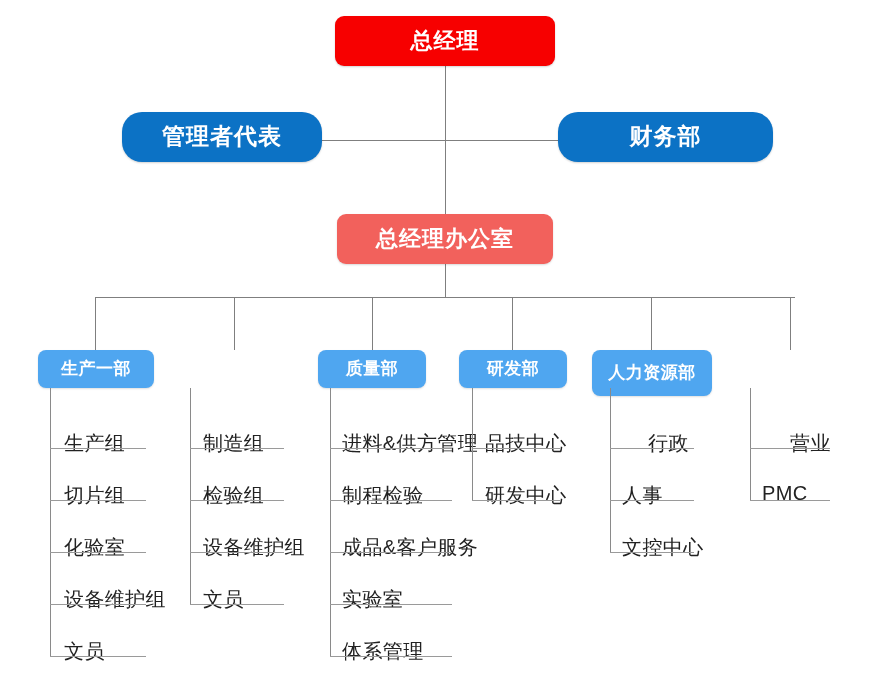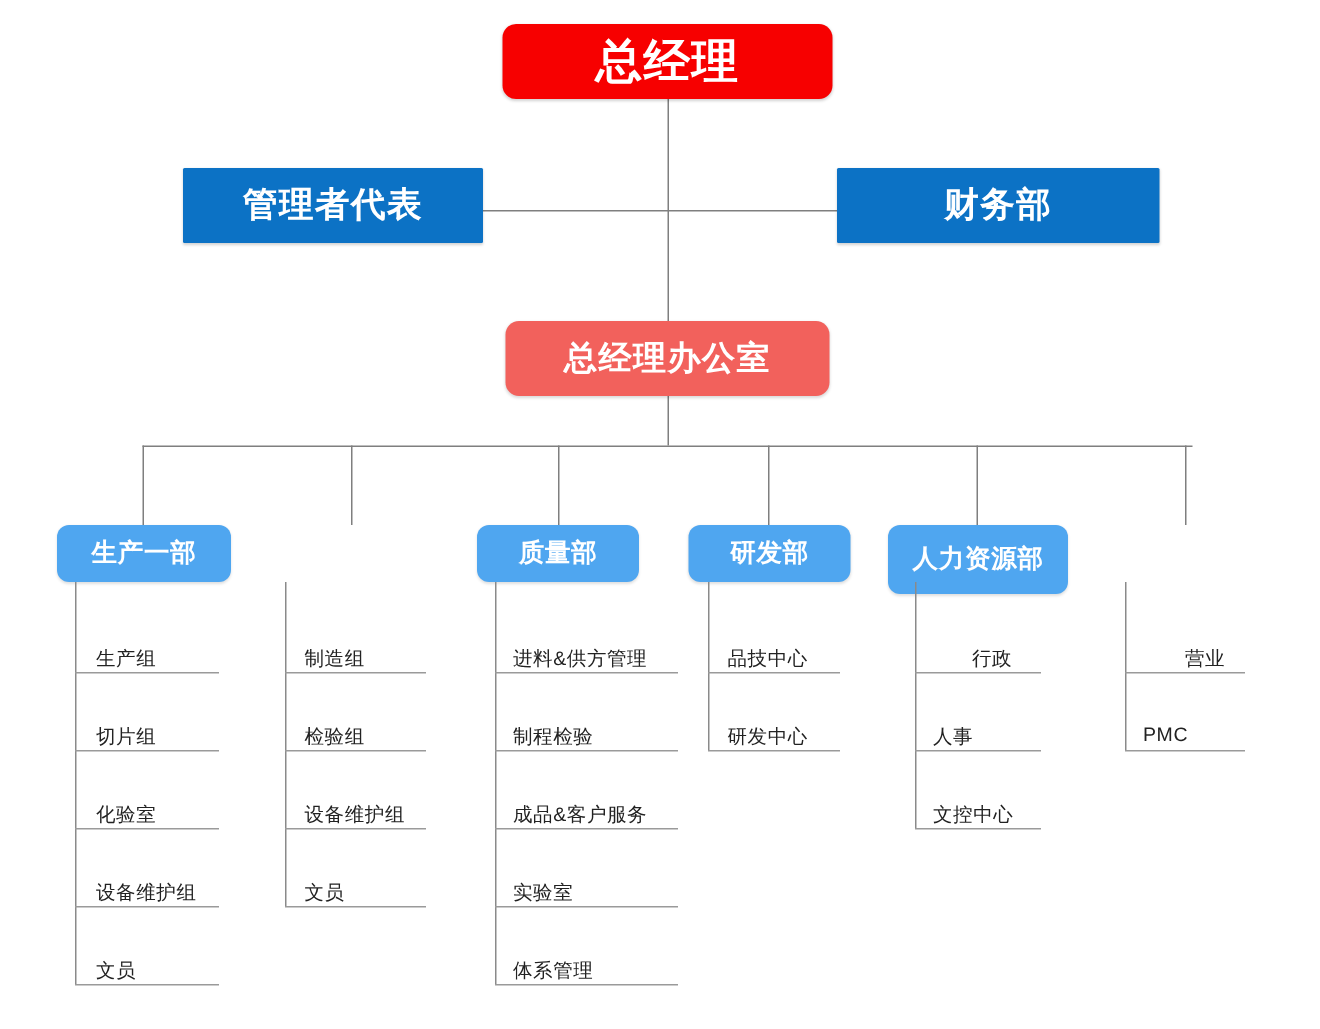--- a/index.html
+++ b/index.html
@@ -49,47 +49,47 @@
     font-weight: bold;
     text-align: center;
     line-height: 1.1;
     white-space: nowrap;
     letter-spacing: 1px;
   }
 
   .node-ceo {
     background: #F70000;
     border-radius: 9px;
-    font-size: 31px;
+    font-size: 22px;
     box-shadow: 0 1px 2px rgba(0,0,0,0.18);
   }
   .node-l2 {
     background: #0C72C5;
-    border-radius: 1px;
+    border-radius: 20px;
     font-size: 23px;
     box-shadow: 0 1px 2px rgba(0,0,0,0.18);
   }
   .node-office {
     background: #F2615C;
     border-radius: 9px;
     font-size: 22px;
     box-shadow: 0 1px 2px rgba(0,0,0,0.15);
   }
   .node-dept {
     background: #4FA6F0;
     border-radius: 8px;
     font-size: 17px;
     letter-spacing: 0.5px;
     box-shadow: 0 1px 2px rgba(0,0,0,0.13);
   }
 
   
   .subitem {
     position: absolute;
-    font-size: 13px;
+    font-size: 20px;
     color: #222222;
     font-weight: normal;
     letter-spacing: 0.4px;
     white-space: nowrap;
     font-family: "Liberation Sans", "DejaVu Sans", sans-serif;
   }
 </style>
 </head>
 <body>
 

